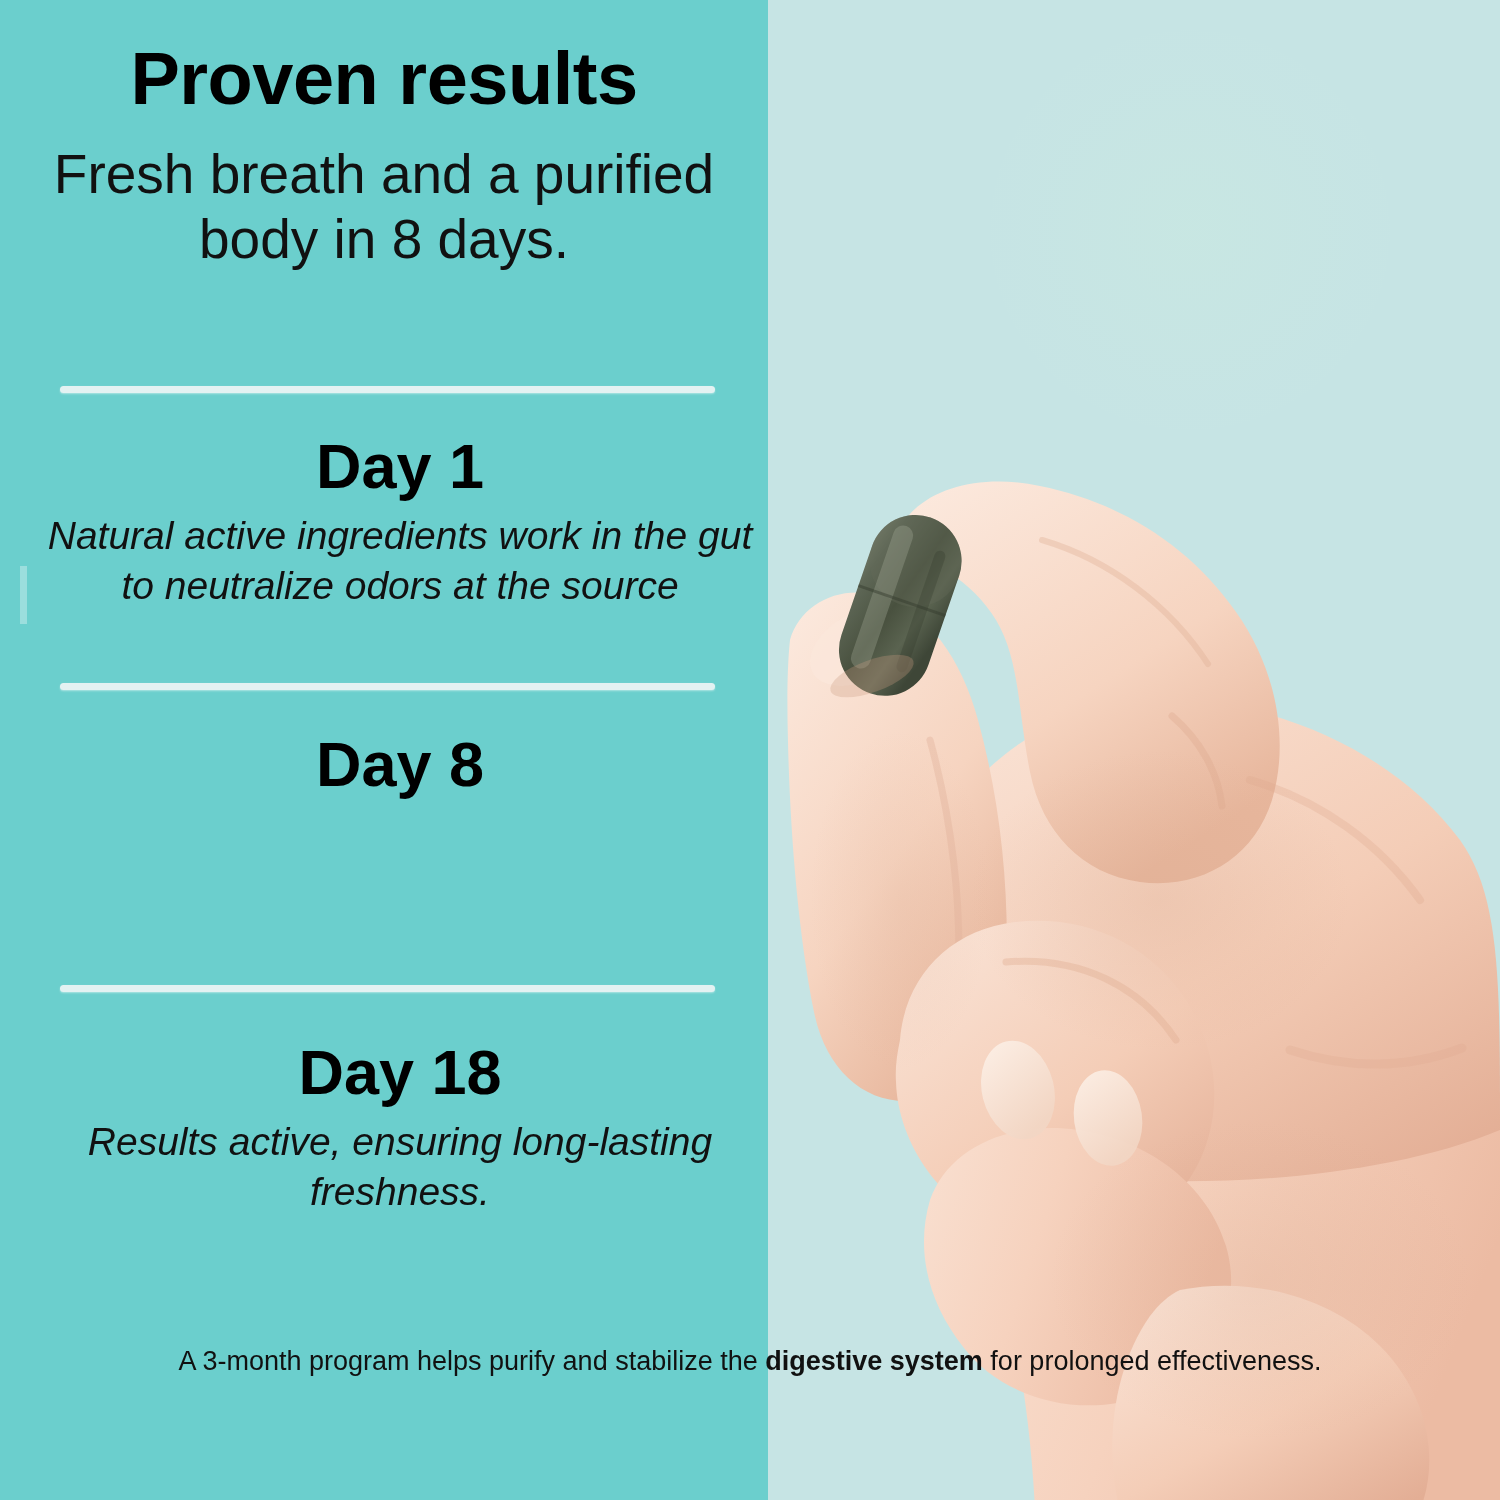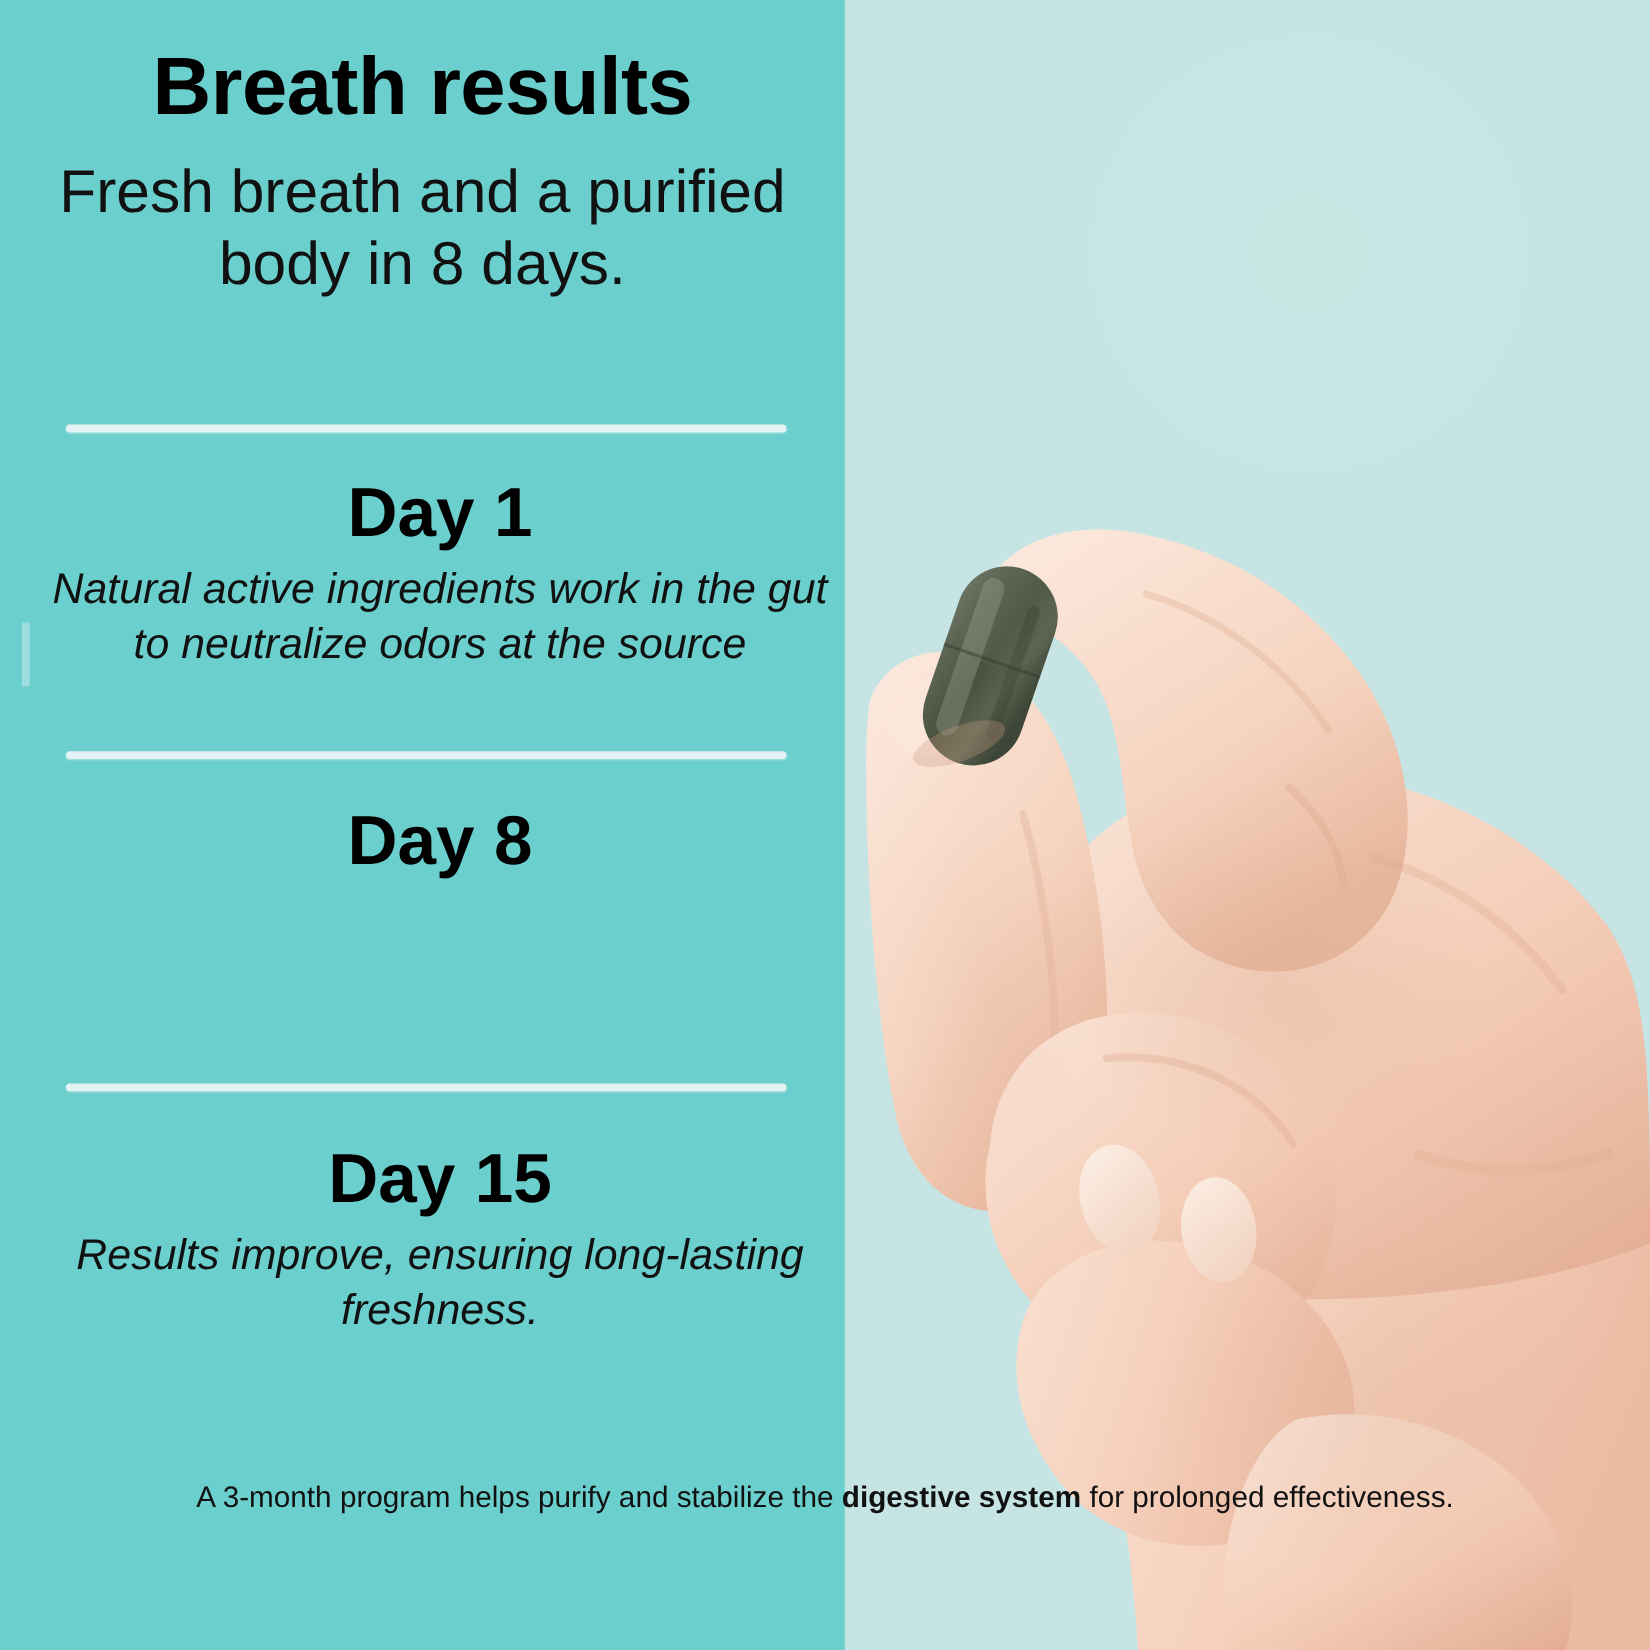--- a/index.html
+++ b/index.html
@@ -226,40 +226,40 @@
 
       <ellipse cx="872" cy="676" rx="44" ry="16" transform="rotate(-20 872 676)" fill="#C99A80" opacity="0.3"></ellipse>
 
     </g>
   </svg>
 
   <div class="panel"></div>
 
   <div class="text-layer">
 
-    <div class="title">Breath results</div>
+    <div class="title">Proven results</div>
     <div class="subtitle">Fresh breath and a purified body in 8 days.</div>
 
     <div class="divider div-1"></div>
     <div class="divider div-2"></div>
     <div class="divider div-3"></div>
 
     <div class="artifact"></div>
 
     <div class="step step-1">
       <div class="step-title">Day 1</div>
       <div class="step-body">Natural active ingredients work in the gut to neutralize odors at the source</div>
     </div>
 
     <div class="step step-2">
       <div class="step-title">Day 8</div>
     </div>
 
     <div class="step step-3">
-      <div class="step-title">Day 15</div>
-      <div class="step-body">Results improve, ensuring long-lasting freshness.</div>
+      <div class="step-title">Day 18</div>
+      <div class="step-body">Results active, ensuring long-lasting freshness.</div>
     </div>
 
     <div class="footnote"><span>A 3-month program helps purify and stabilize the </span><b>digestive system</b><span> for prolonged effectiveness.</span></div>
 
   </div>
 
 </div>
 
 </body></html>

